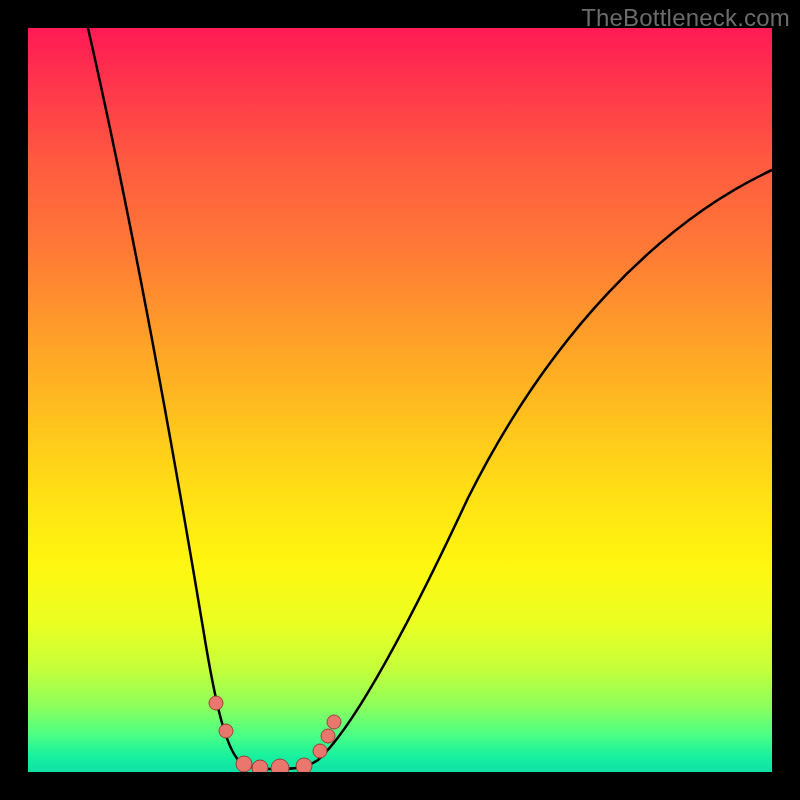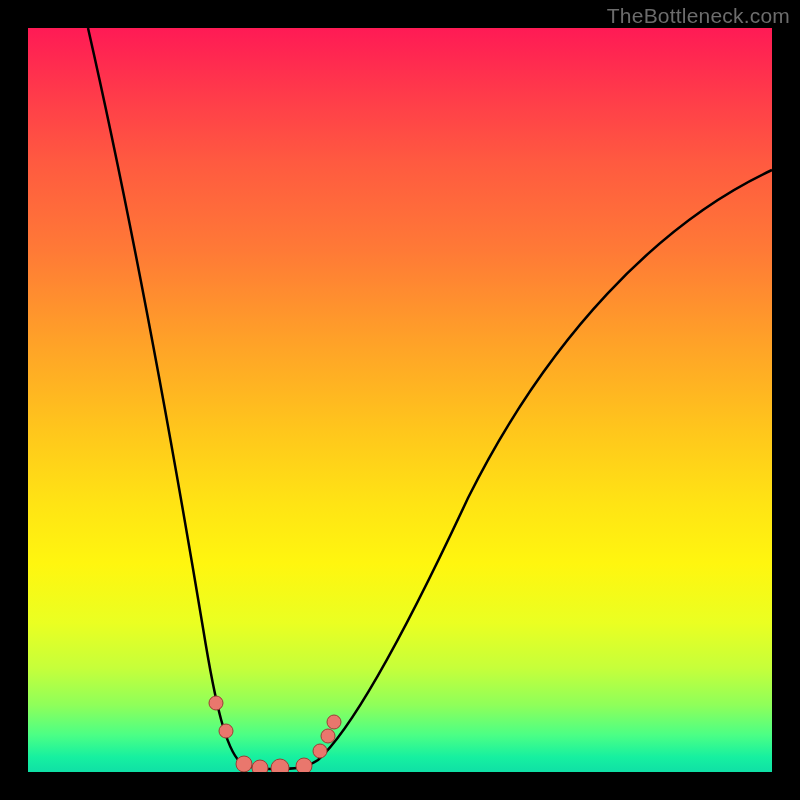--- a/index.html
+++ b/index.html
@@ -31,21 +31,21 @@
       #8fff5a 91%,
       #4cff85 95%,
       #16f0a0 98%,
       #0fe0a6 100%);
   }
   .watermark {
     position: absolute;
     top: 4px;
     right: 10px;
     color: #6c6c6c;
-    font-size: 21px;
+    font-size: 24px;
     font-weight: 500;
     letter-spacing: 0.2px;
     font-family: Arial, Helvetica, sans-serif;
   }
   svg.curve {
     position: absolute;
     left: 0;
     top: 0;
     width: 744px;
     height: 744px;

